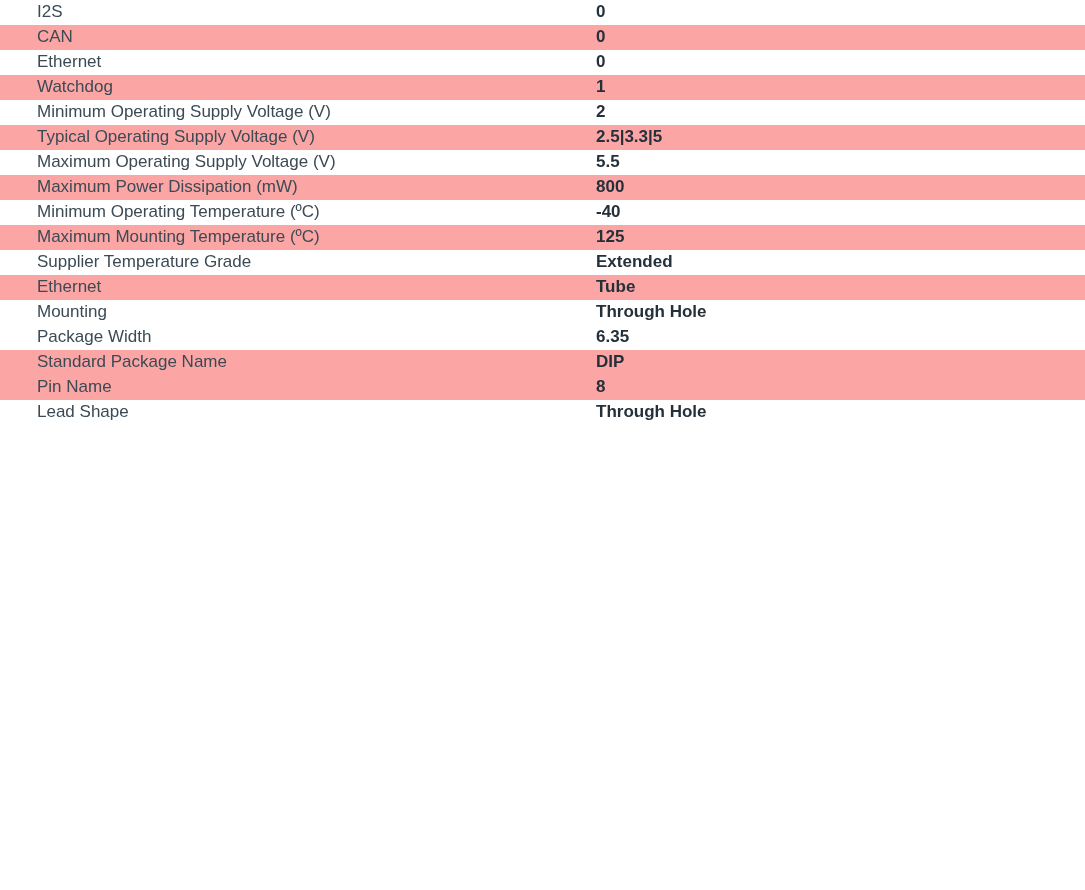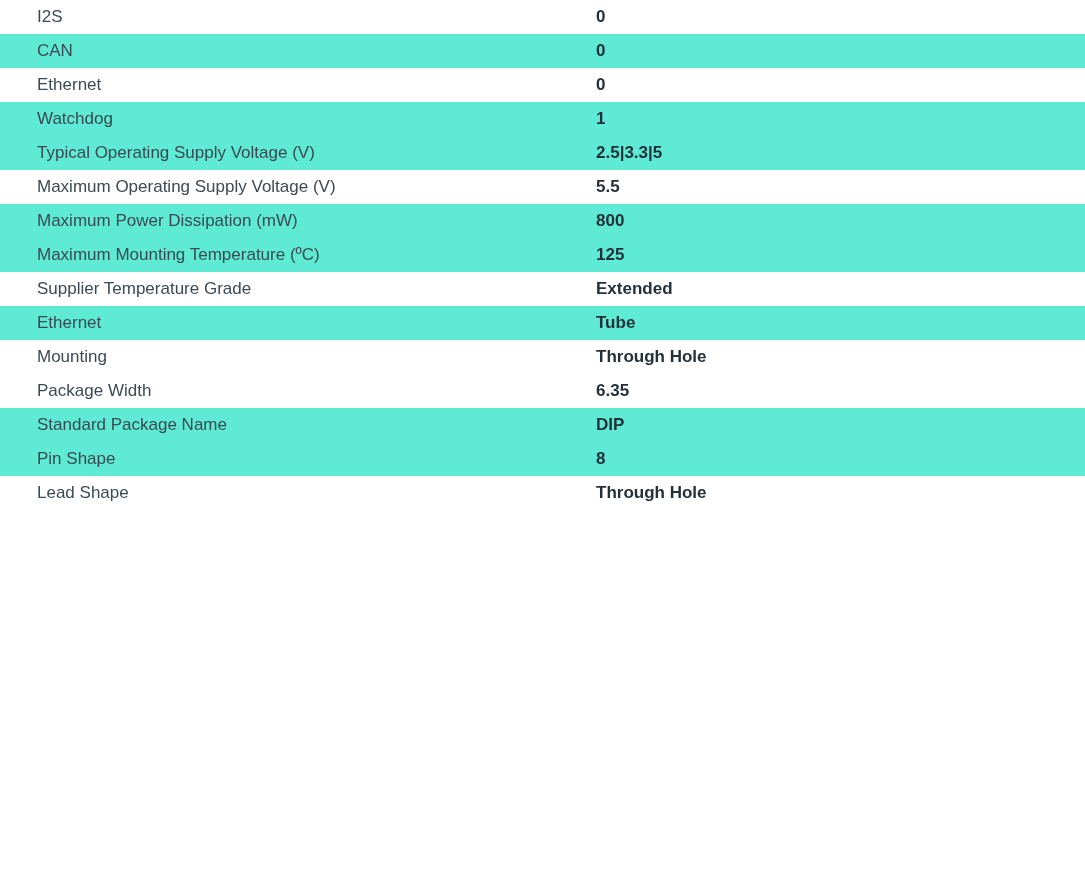--- a/index.html
+++ b/index.html
@@ -13,24 +13,24 @@
     font-family: "Liberation Sans", sans-serif;
     color: #222222;
     overflow: hidden;
   }
   .spec-table {
     width: 1085px;
     border-collapse: collapse;
     table-layout: fixed;
   }
   .spec-table tr {
-    height: 34px;
+    height: 25px;
   }
   .spec-table tr.shaded td {
-    background: #5eead4;
+    background: #fca5a5;
   }
   .spec-table tr.plain td {
     background: #ffffff;
   }
   .spec-table td {
     padding: 0 0 0 37px;
     vertical-align: middle;
     font-size: 17px;
     line-height: 1.2;
     border: none;
@@ -60,31 +60,39 @@
         <td class="value">0</td>
       </tr>
       <tr class="plain">
         <td class="label">Ethernet</td>
         <td class="value">0</td>
       </tr>
       <tr class="shaded">
         <td class="label">Watchdog</td>
         <td class="value">1</td>
       </tr>
+      <tr class="plain">
+        <td class="label">Minimum Operating Supply Voltage (V)</td>
+        <td class="value">2</td>
+      </tr>
       <tr class="shaded">
         <td class="label">Typical Operating Supply Voltage (V)</td>
         <td class="value">2.5|3.3|5</td>
       </tr>
       <tr class="plain">
         <td class="label">Maximum Operating Supply Voltage (V)</td>
         <td class="value">5.5</td>
       </tr>
       <tr class="shaded">
         <td class="label">Maximum Power Dissipation (mW)</td>
         <td class="value">800</td>
+      </tr>
+      <tr class="plain">
+        <td class="label">Minimum Operating Temperature (ºC)</td>
+        <td class="value">-40</td>
       </tr>
       <tr class="shaded">
         <td class="label">Maximum Mounting Temperature (ºC)</td>
         <td class="value">125</td>
       </tr>
       <tr class="plain">
         <td class="label">Supplier Temperature Grade</td>
         <td class="value">Extended</td>
       </tr>
       <tr class="shaded">
@@ -97,21 +105,21 @@
       </tr>
       <tr class="plain">
         <td class="label">Package Width</td>
         <td class="value">6.35</td>
       </tr>
       <tr class="shaded">
         <td class="label">Standard Package Name</td>
         <td class="value">DIP</td>
       </tr>
       <tr class="shaded">
-        <td class="label">Pin Shape</td>
+        <td class="label">Pin Name</td>
         <td class="value">8</td>
       </tr>
       <tr class="plain">
         <td class="label">Lead Shape</td>
         <td class="value">Through Hole</td>
       </tr>
     </tbody>
 </table>
 
 </body></html>

